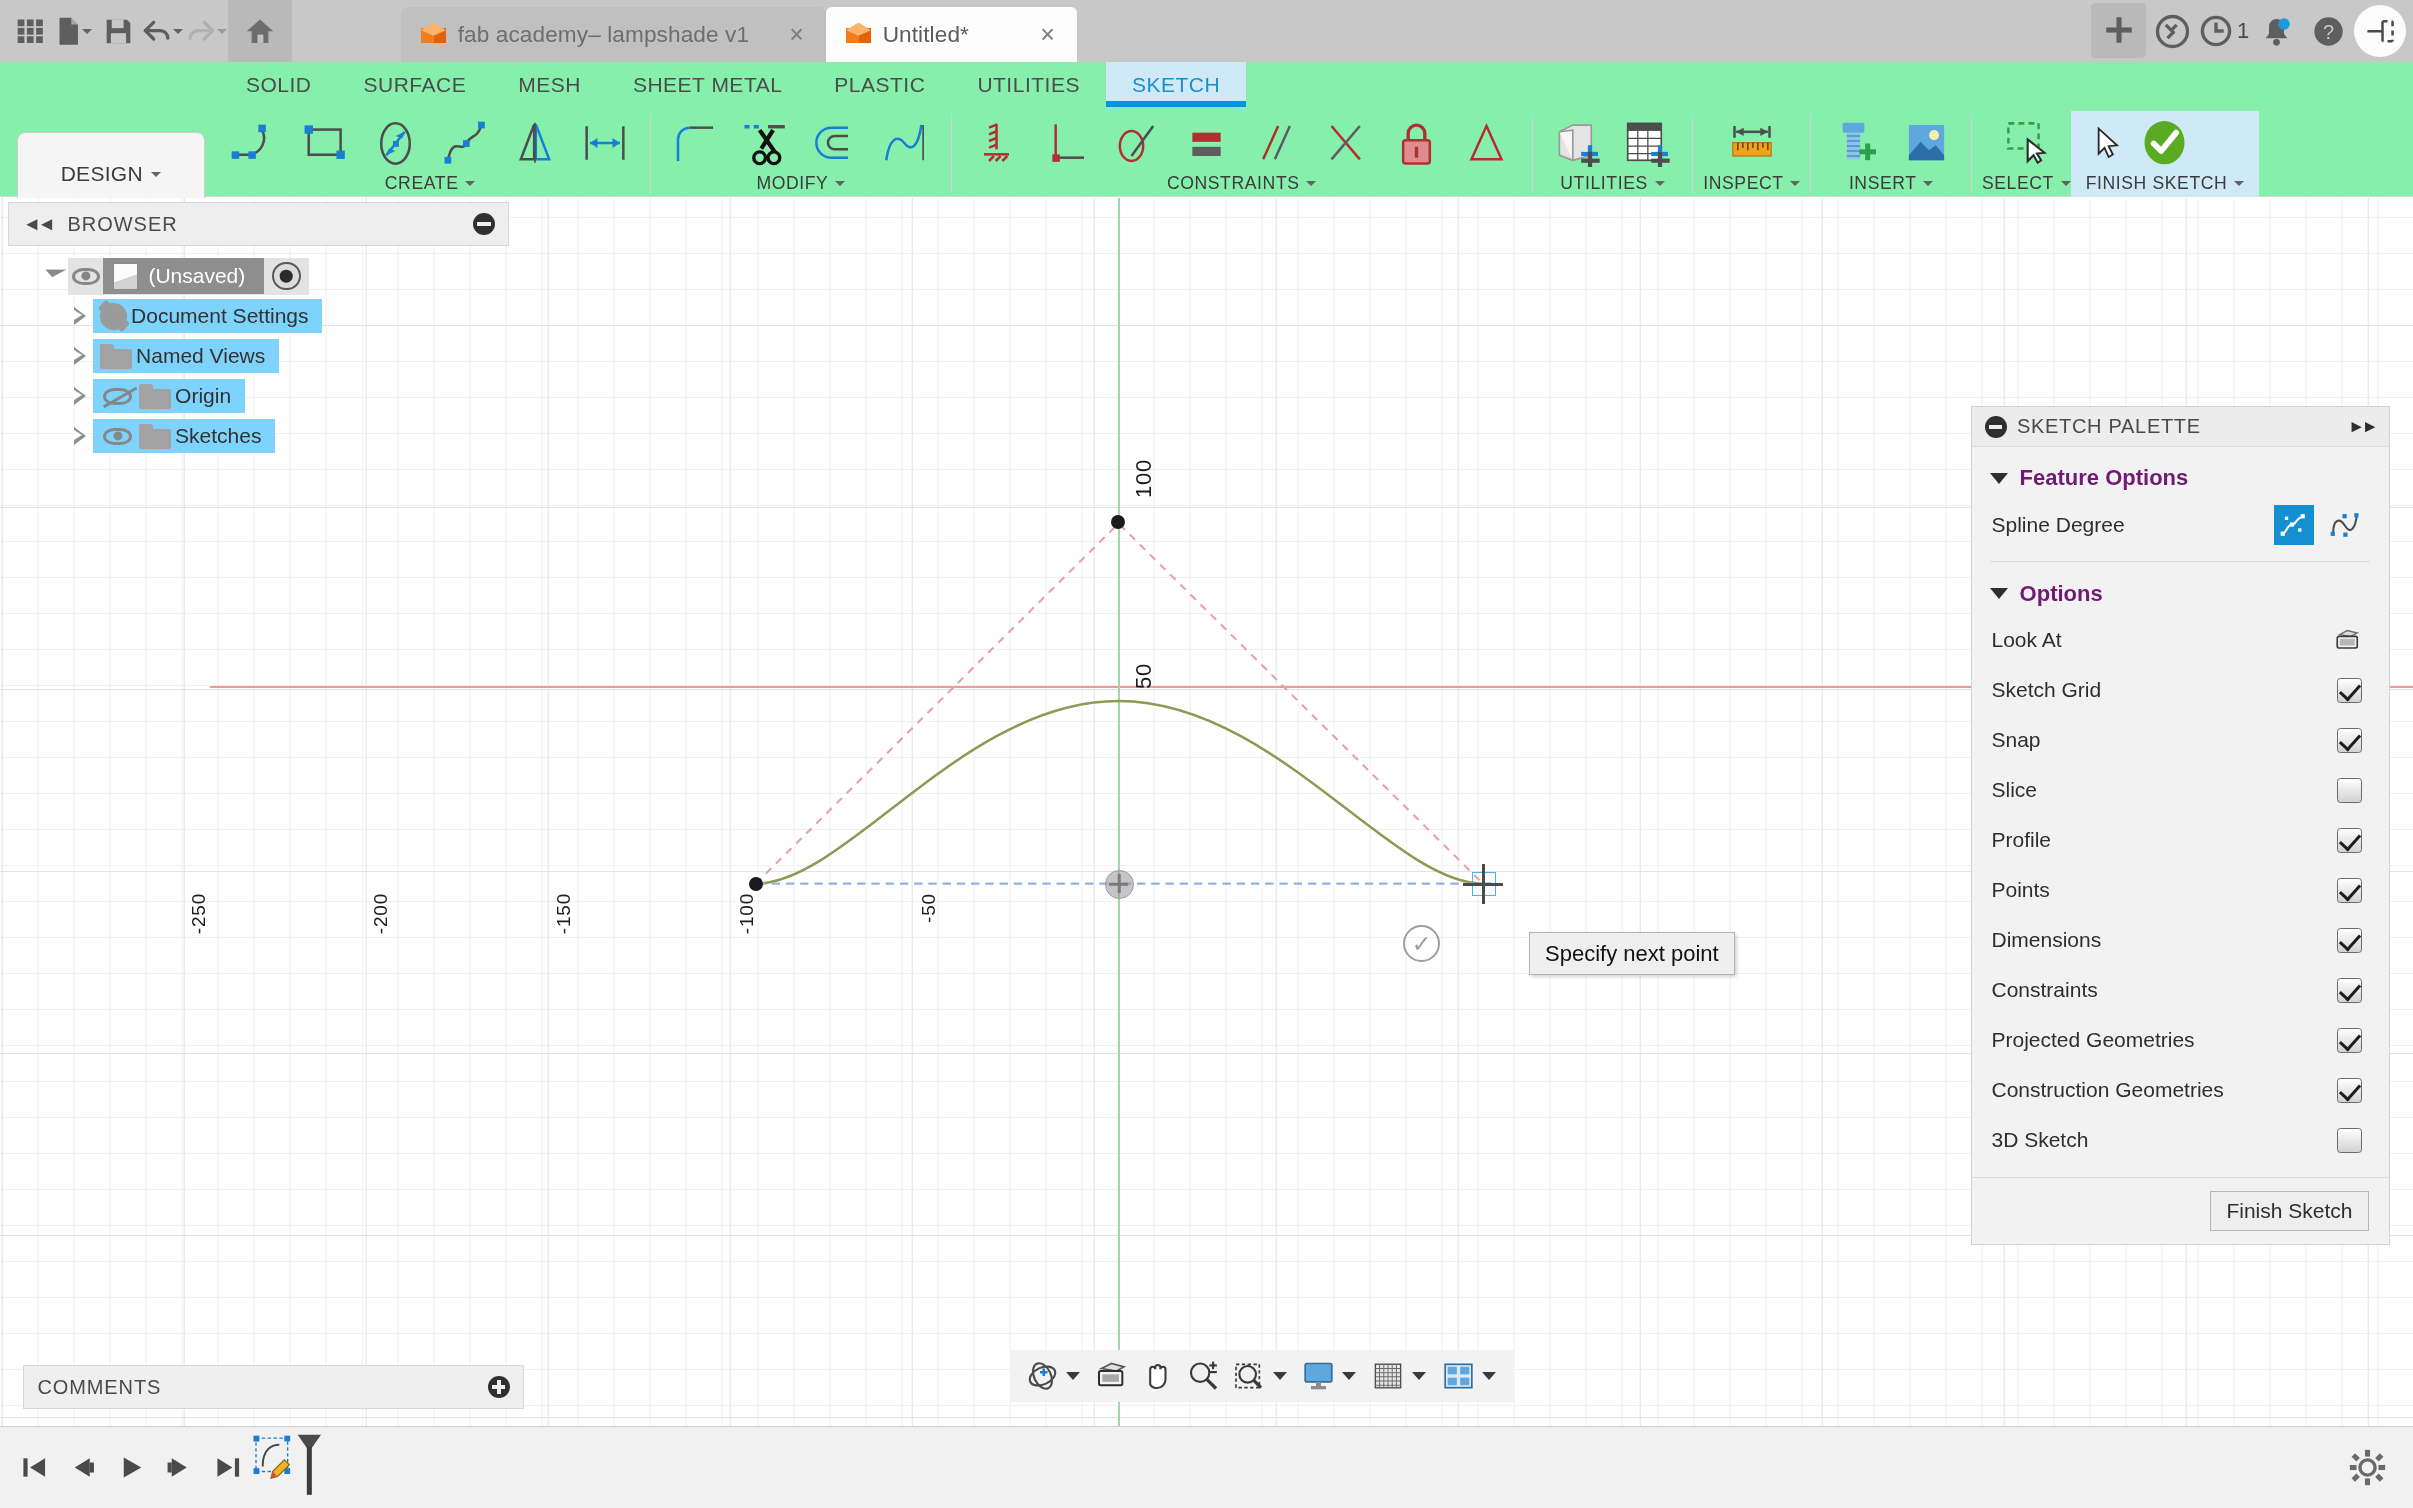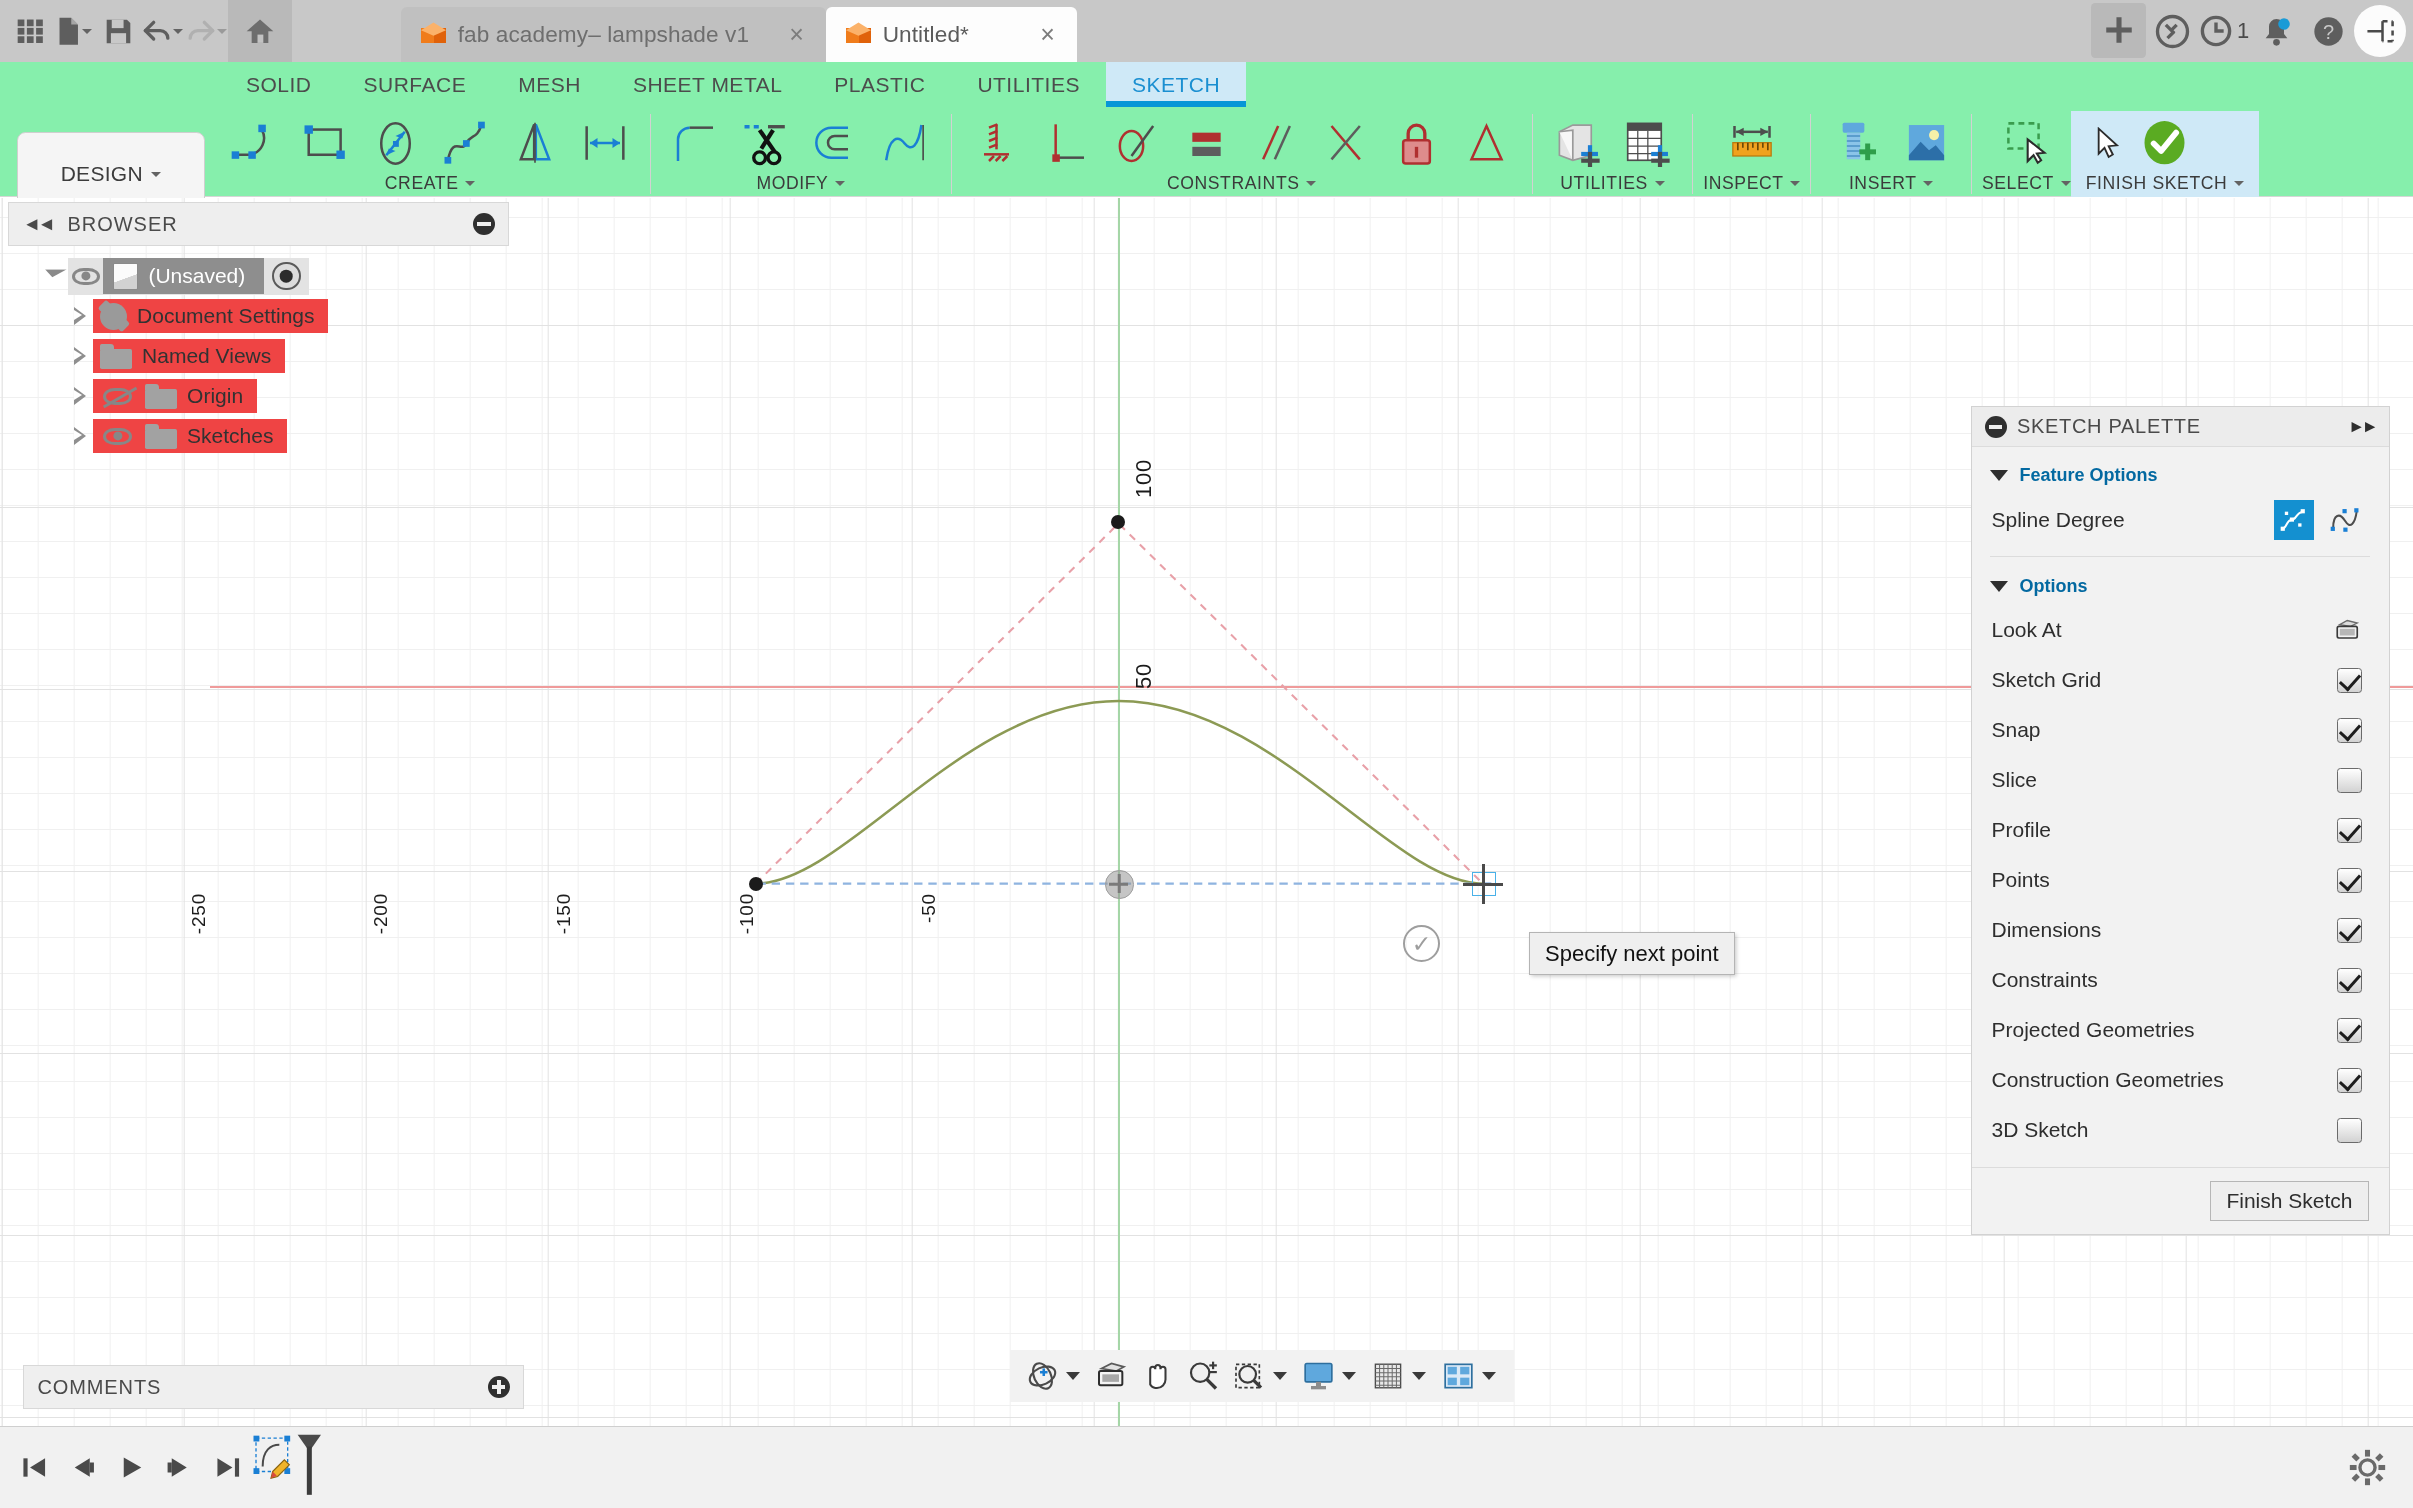--- a/index.html
+++ b/index.html
@@ -90,21 +90,21 @@
   .tri-outline.hollow:before{content:"";position:absolute;left:-12.6px;top:-9.2px;width:0;height:0;border-top:9.2px solid transparent;border-bottom:9.2px solid transparent;border-left:12.6px solid #8f8f8f;}
   .tri-outline.hollow:after{content:"";position:absolute;left:-12.6px;top:-5.9px;width:0;height:0;border-top:5.9px solid transparent;border-bottom:5.9px solid transparent;border-left:8.4px solid #fff;}
   .tri-d { width:0;height:0;border-left:11px solid transparent;border-right:11px solid transparent;border-top:12.6px solid #8a8a8a; transform: translateY(-0.8px) rotate(0deg); clip-path: polygon(0 0, 100% 0, 0 100%); }
 
   .eye { width:35px; height:35px; flex:0 0 auto; display:flex;align-items:center;justify-content:center; }
   .eyeshape { width:28.5px; height:17px; border:3.4px solid #878787; border-radius:50%/60% 60% 60% 60%; position:relative;}
   .eyeshape:after{content:"";position:absolute;left:50%;top:50%;transform:translate(-50%,-50%);width:9.2px;height:9.2px;border-radius:50%;background:#878787;}
   .eyeshape.off:before{content:"";position:absolute;left:-5px;top:5px;width:38px;height:2.5px;background:#878787;transform:rotate(-30deg);}
   .eyeshape.off:after{display:none;}
 
-  .titlechip { background:#ef4444; display:flex; align-items:center; gap:10px; padding:3.4px 13.4px 3.4px 6.7px; height:34px;}
+  .titlechip { background:#7dd3fc; display:flex; align-items:center; gap:4px; padding:3.4px 13.4px 3.4px 6.7px; height:34px;}
   .rootchip { background:#e3e3e3; display:flex; align-items:center; height:37px; padding-right:8.4px; }
   .rootname { background:#8e8e8e; color:#fff; font-size:21px; padding:4.2px 18.4px 4.2px 10px; display:flex; align-items:center; gap:10px;}
   .docicon { width:25px; height:27px; background:linear-gradient(160deg,#fbfbfb 55%, #d2d2d2 56%); border:1.7px solid #8a8a8a; border-radius:1.7px;}
   .radio-o { width:28.5px;height:28.5px;border-radius:50%;border:2.5px solid #5a5a5a; position:relative; background:#dcdcdc; margin-left:8.4px;}
   .radio-o:after{content:"";position:absolute;left:50%;top:50%;transform:translate(-50%,-50%);width:12.6px;height:12.6px;border-radius:50%;background:#2b2b2b;}
   .folder { width:32px;height:25px; position:relative; flex:0 0 auto;}
   .folder:before{content:"";position:absolute;left:0;top:0;width:14.2px;height:6.7px;background:#a2a2a2;border-radius:1.7px 3.4px 0 0;}
   .folder:after{content:"";position:absolute;left:0;top:5px;width:32px;height:20px;background:#a2a2a2;border-radius:1.7px;}
   .gear { width:27px;height:27px;border-radius:50%;background:#9a9a9a; position:relative; flex:0 0 auto;}
   .gear:before{content:"";position:absolute;left:50%;top:50%;transform:translate(-50%,-50%);width:10px;height:10px;border-radius:50%;background:#e9e9e9;}
@@ -150,21 +150,21 @@
   .viewcube { position:absolute; right:50px; top:225px; width:159px; height:147px; }
   .vc-face { position:absolute; left:44px; top:32px; width:94px; height:94px; background:#f2f2f2; border:1.7px solid #9f9f9f;}
   .vc-face span { position:absolute; left:50%; top:50%; transform:translate(-50%,-50%); font-size:19px; color:#8e8e8e; letter-spacing:0.8px; background:#e7e7e7; padding:13.4px 10px;}
   .vc-ax { position:absolute; font-size:25px; font-weight:bold;}
 
   
   .palette { position:absolute; right:23.5px; top:406px; width:419px; background:#f2f2f2; border:0.8px solid #d2d2d2;}
   .pal-hd { height:40px; background:#ececec; border-bottom:0.8px solid #dcdcdc; display:flex; align-items:center; padding:0 13.4px; gap:10px;}
   .pal-hd .ttl { font-size:20px; color:#4a4a4a; letter-spacing:0.7px;}
   .pal-hd .arrows { margin-left:auto; color:#2e2e2e; font-size:17px; letter-spacing:-3.4px;}
-  .pal-sect { font-size:18px; font-weight:bold; color:#0369a1; display:flex; align-items:center; gap:11.7px; padding:18.4px 0 8.4px 18.4px;}
+  .pal-sect { font-size:22px; font-weight:bold; color:#701a75; display:flex; align-items:center; gap:11.7px; padding:18.4px 0 8.4px 18.4px;}
   .pal-sect .tri { width:0;height:0;border-left:9.2px solid transparent;border-right:9.2px solid transparent;border-top:11px solid #2e2e2e;}
   .pal-row { display:flex; align-items:center; height:50px; padding:0 27px 0 20px;}
   .pal-row .lbl { font-size:21px; color:#2e2e2e;}
   .pal-row .ctrl { margin-left:auto; display:flex; align-items:center; gap:13.4px;}
   .cbx { width:25px;height:25px;border:1.7px solid #6b6b6b; border-radius:3.4px; background:linear-gradient(#ffffff,#d2d2d2); position:relative;}
   .cbx.on:after{content:"";position:absolute;left:6.7px;top:1.7px;width:9.2px;height:17px;border:solid #1c1c1c;border-width:0 3.4px 3.4px 0;transform:rotate(42deg);}
   .pal-div { height:0.8px; background:#dcdcdc; margin:11.7px 18.4px 0 18.4px;}
   .pal-foot { border-top:0.8px solid #dcdcdc; padding:13.4px 20px; display:flex; justify-content:flex-end; margin-top:11.7px;}
   .fs-btn { border:0.8px solid #b6b6b6; background:#eeeeee; padding:6.7px 15px; font-size:21px; color:#2e2e2e;}
   .spl-sel { width:40px;height:40px;background:#1490d0; display:flex;align-items:center;justify-content:center;}

